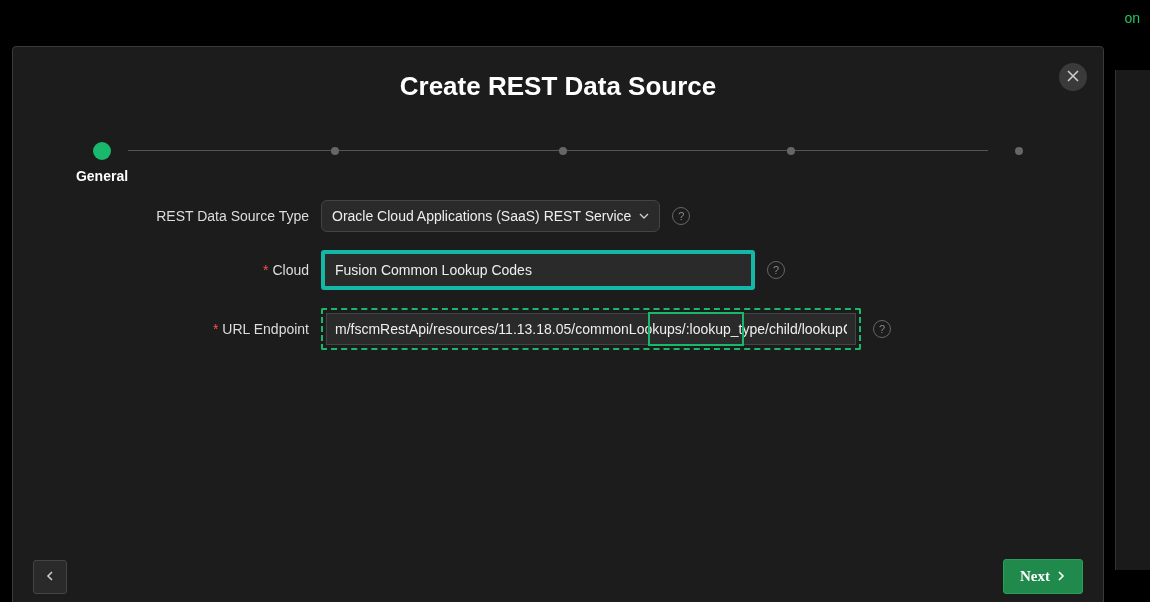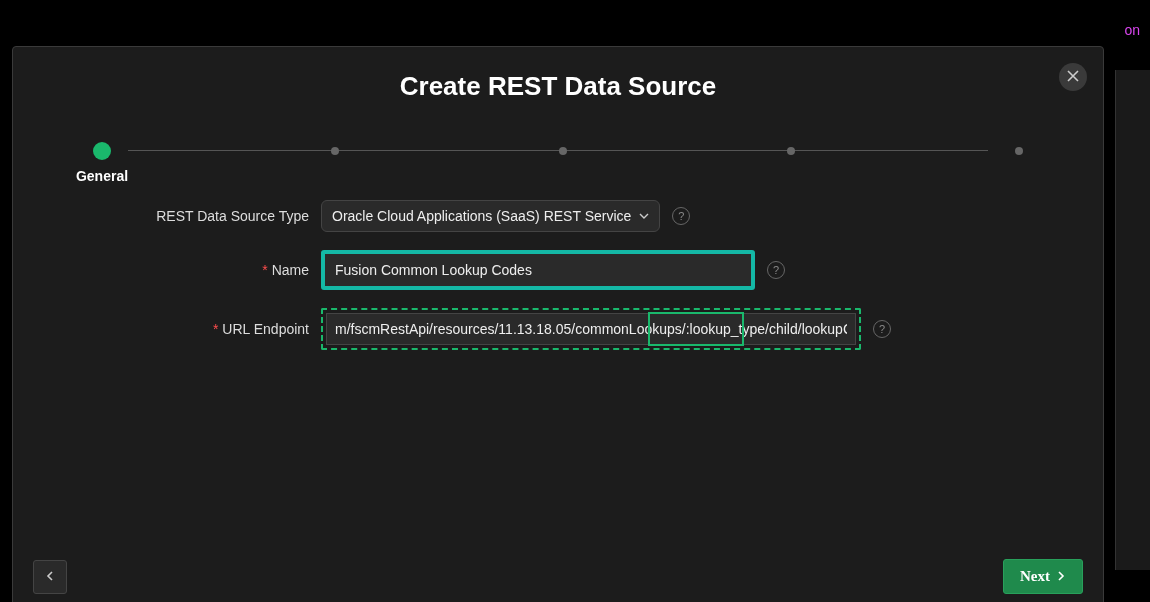--- a/index.html
+++ b/index.html
@@ -9,23 +9,22 @@
       color: #fff;
       width: 1150px;
       height: 602px;
       overflow: hidden;
       position: relative;
     }
     .bg-text {
       position: absolute;
       right: 10px;
       top: 10px;
-      color: #d946ef;
-      font-size: 14px;
-      margin-top: 12px;
+      color: #22c55e;
+      font-size: 14px;
     }
     .bg-panel {
       position: absolute;
       right: 0;
       top: 70px;
       width: 35px;
       height: 500px;
       background: #1a1a1a;
       border-left: 1px solid #333;
     }
@@ -270,21 +269,21 @@
           <svg viewBox="0 0 10 10">
               <path d="M1 3 L5 7 L9 3" stroke="#ccc" stroke-width="1.4" fill="none"></path>
             </svg>
         </span>
       </div>
       <span class="help-icon">?</span>
     </div>
 
     <div class="form-row">
       <div class="form-label">
-        <span class="required">*</span><span>Name</span>
+        <span class="required">*</span><span>Cloud</span>
       </div>
       <input class="text-input" value="Fusion Common Lookup Codes" style="">
       <span class="help-icon">?</span>
     </div>
 
     <div class="form-row">
       <div class="form-label">
         <span class="required">*</span><span>URL Endpoint</span>
       </div>
       <div class="url-input-wrap">

